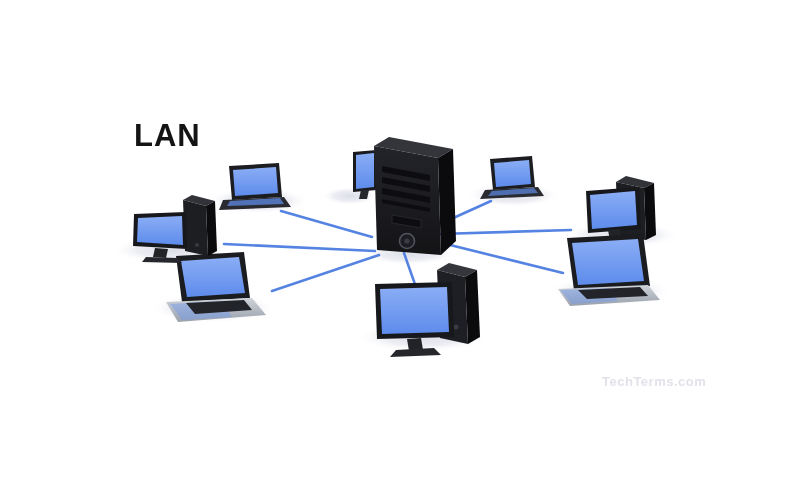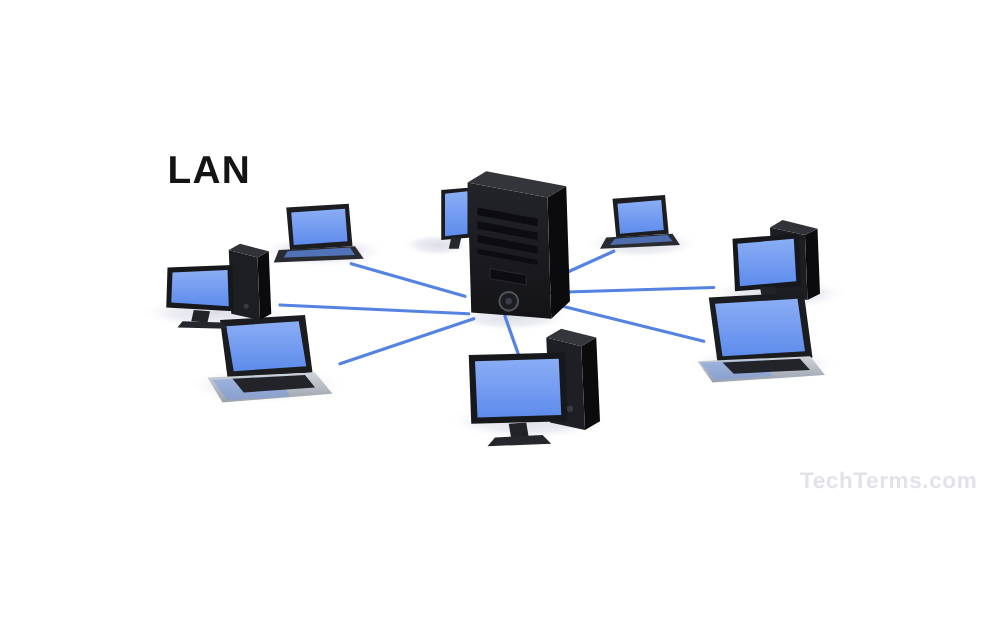--- a/index.html
+++ b/index.html
@@ -7,21 +7,21 @@
     position:relative;width:800px;height:500px;background:#ffffff;overflow:hidden;
     font-family:"Liberation Sans",sans-serif;
     text-align:center;
   }
   .lan-title{
     position:absolute;left:134px;top:118px;
     font-size:31px;font-weight:bold;color:#141414;letter-spacing:1px;
   }
   .watermark{
     position:absolute;left:602px;top:374px;
-    font-size:18px;font-weight:bold;color:#e2e2eb;letter-spacing:.5px;margin-left:38px;
+    font-size:13px;font-weight:bold;color:#e2e2eb;letter-spacing:.5px;
   }
   svg.diagram{position:absolute;left:0;top:0;}
 </style>
 </head>
 <body>
 
 <div class="canvas">
 
   <svg class="diagram" width="800" height="500" viewBox="0 0 800 500">
     <defs>

